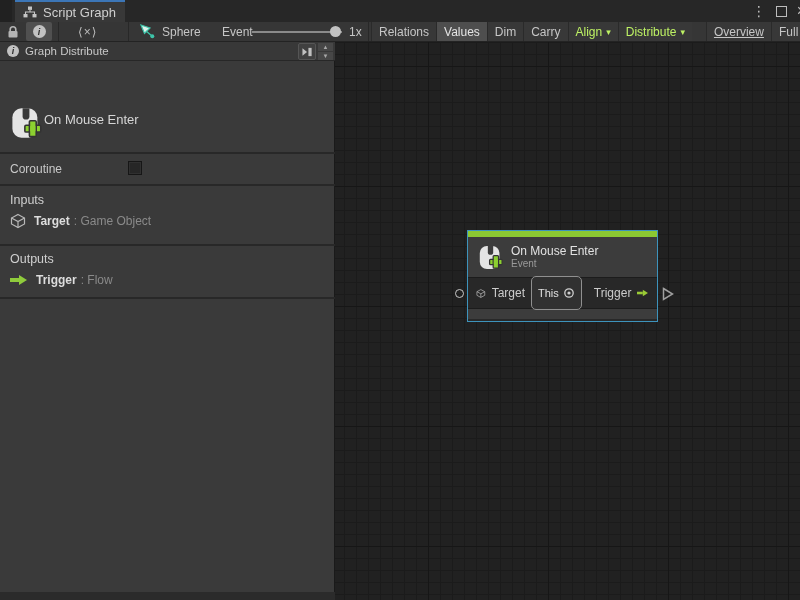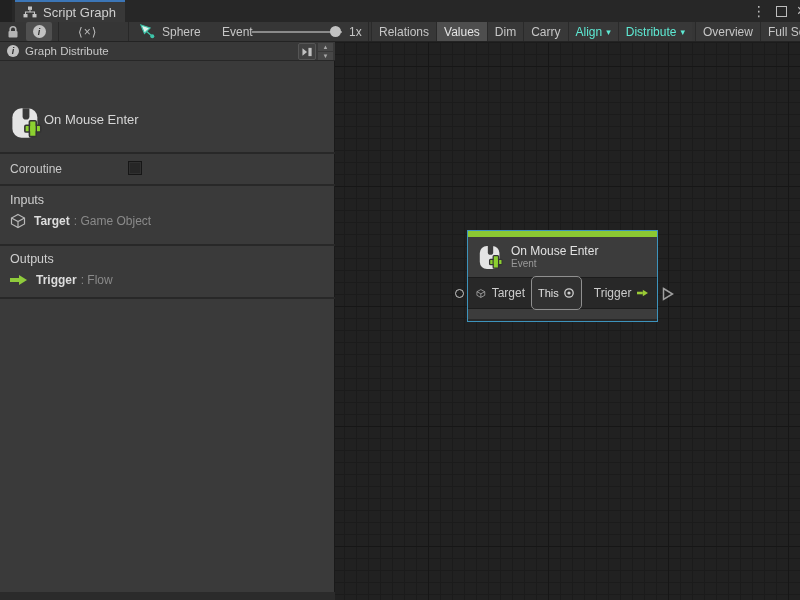--- a/index.html
+++ b/index.html
@@ -25,24 +25,24 @@
   .info-circle { width:13px; height:13px; border-radius:50%; background:#C2C2C2; color:#2e2e2e;
     font-size:9px; font-weight:bold; display:flex; align-items:center; justify-content:center; font-style:italic; }
   .code-glyph { color:#BDBDBD; font-size:12px; letter-spacing:1px; }
   .tb-text { color:#C6C6C6; font-size:12px; }
   .zoom-track { position:absolute; left:252px; top:9px; width:90px; height:2px; background:#8A8A8A; }
   .zoom-handle { position:absolute; left:330px; top:4px; width:11px; height:11px; border-radius:50%; background:#C2C2C2; }
   .tb-buttons { position:absolute; left:371px; top:0; right:0; height:19px; display:flex; }
   .tb-btn { height:19px; display:flex; align-items:center; padding:0 7px; gap:4px;
     background:#383838; border-left:1px solid #2A2A2A; color:#C6C6C6; font-size:12px; white-space:nowrap; }
   .tb-btn.active { background:#4E4E4E; color:#E4E4E4; }
-  .tb-btn.disabled { color:#5eead4; }
+  .tb-btn.disabled { color:#bef264; }
   .tb-btn .dd { font-size:9px; color:inherit; }
   .tb-btn.grow { flex:1 0 auto; justify-content:center; }
-  .gap3 { margin-left:3px; }
+  .gap3 { margin-left:14px;text-decoration:underline; }
 
   
   .canvas { position:absolute; left:335px; top:42px; width:465px; height:558px;
     background-color:#212121;
     background-image:
       linear-gradient(90deg, #161616 1px, transparent 1px),
       linear-gradient(#161616 1px, transparent 1px),
       linear-gradient(90deg, #1B1B1B 1px, transparent 1px),
       linear-gradient(#1B1B1B 1px, transparent 1px);
     background-size:120px 120px, 120px 120px, 12px 12px, 12px 12px;

